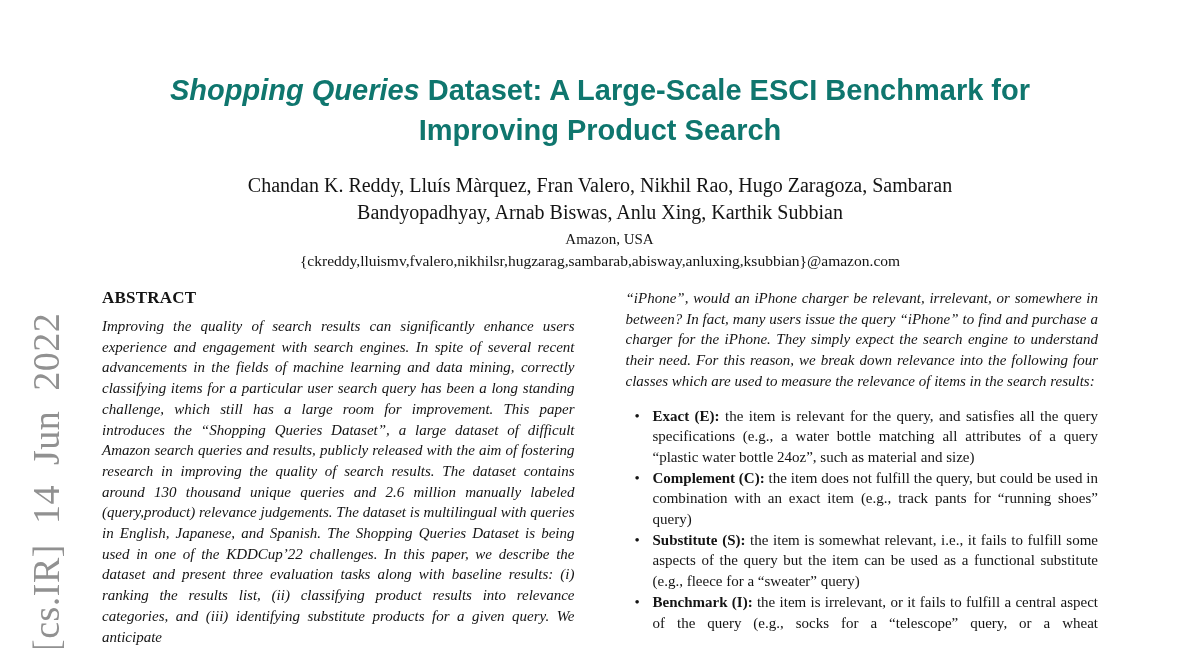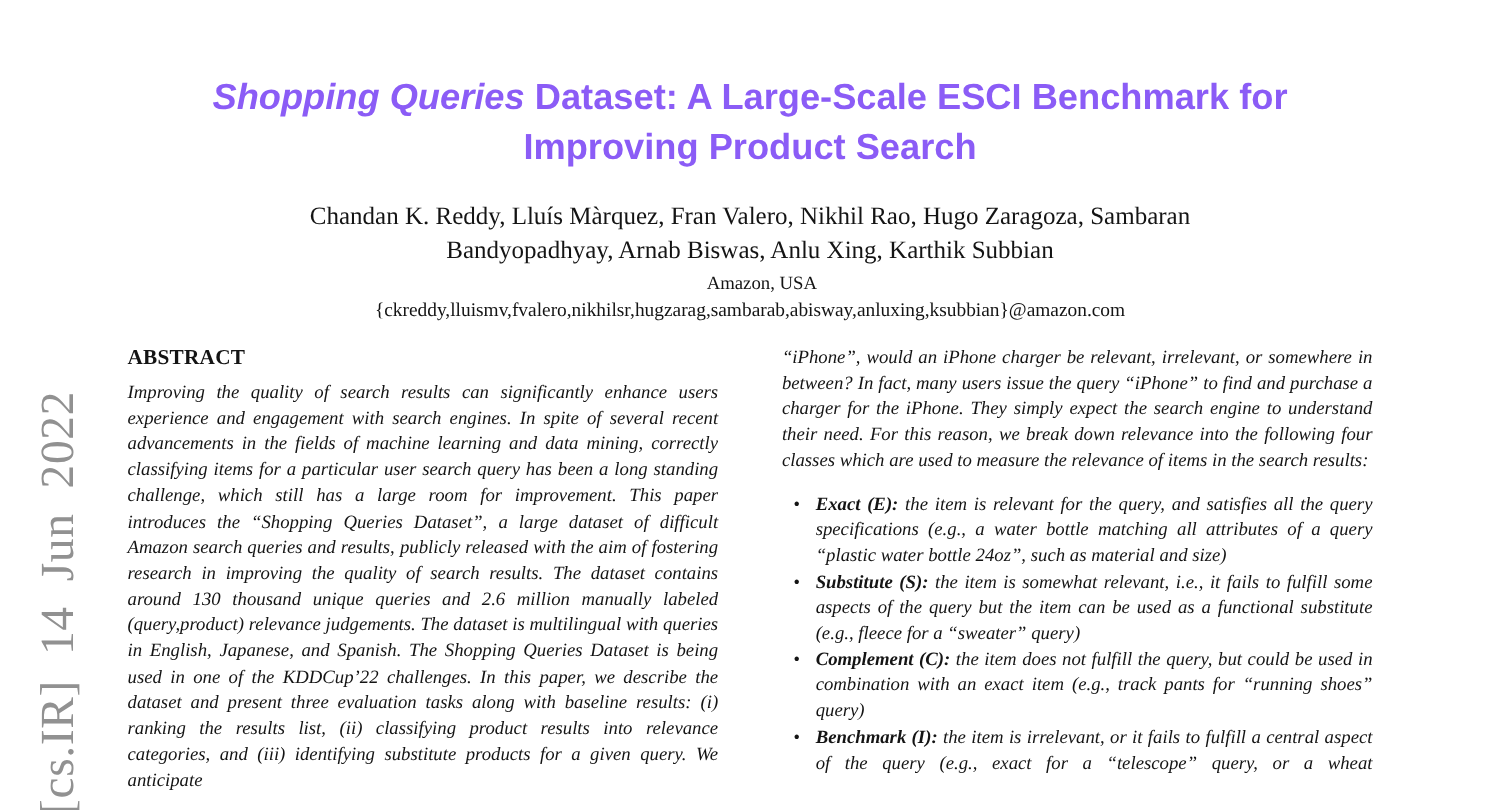--- a/index.html
+++ b/index.html
@@ -30,23 +30,23 @@
     letter-spacing: 0.5px;
   }
 
   .header { text-align: center; padding-top: 54px; }
 
   .title {
     font-family: "Liberation Sans", sans-serif;
     font-weight: bold;
     font-size: 29px;
     line-height: 40px;
-    margin: 4px auto;
+    margin: 16px auto;
     max-width: 990px;
-    color: #8b5cf6;
+    color: #0f766e;
   }
   .title em { font-style: italic; }
 
   .authors {
     font-size: 20px;
     line-height: 27px;
     max-width: 840px;
     margin: 22px auto 0 auto;
   }
 
@@ -80,21 +80,20 @@
     -webkit-hyphens: auto;
   }
 
   
   .abstract-body { text-align-last: justify; }
 
   .esci-list {
     list-style: none;
     margin: 14px 0 0 0;
     padding: 0;
-    font-style: italic;
   }
   .esci-list li {
     position: relative;
     padding-left: 27px;
     font-size: 15px;
     line-height: 20.7px;
     text-align: justify;
     hyphens: auto;
     -webkit-hyphens: auto;
   }
@@ -128,20 +127,20 @@
 
     <div class="col">
       <h2 class="abstract-heading">ABSTRACT</h2>
       <p class="body-text abstract-body">Improving the quality of search results can significantly enhance users experience and engagement with search engines. In spite of several recent advancements in the fields of machine learning and data mining, correctly classifying items for a particular user search query has been a long standing challenge, which still has a large room for improvement. This paper introduces the “Shopping Queries Dataset”, a large dataset of difficult Amazon search queries and results, publicly released with the aim of fostering research in improving the quality of search results. The dataset contains around 130 thousand unique queries and 2.6 million manually labeled (query,product) relevance judgements. The dataset is multilingual with queries in English, Japanese, and Spanish. The Shopping Queries Dataset is being used in one of the KDDCup’22 challenges. In this paper, we describe the dataset and present three evaluation tasks along with baseline results: (i) ranking the results list, (ii) classifying product results into relevance categories, and (iii) identifying substitute products for a given query. We anticipate</p>
     </div>
 
     <div class="col">
       <p class="body-text">“iPhone”, would an iPhone charger be relevant, irrelevant, or somewhere in between? In fact, many users issue the query “iPhone” to find and purchase a charger for the iPhone. They simply expect the search engine to understand their need. For this reason, we break down relevance into the following four classes which are used to measure the relevance of items in the search results:</p>
       <ul class="esci-list" id="esci-list">
           <li><b>Exact (E):</b><span> the item is relevant for the query, and satisfies all the query specifications (e.g., a water bottle matching all attributes of a query “plastic water bottle 24oz”, such as material and size)</span></li>
+          <li><b>Complement (C):</b><span> the item does not fulfill the query, but could be used in combination with an exact item (e.g., track pants for “running shoes” query)</span></li>
           <li><b>Substitute (S):</b><span> the item is somewhat relevant, i.e., it fails to fulfill some aspects of the query but the item can be used as a functional substitute (e.g., fleece for a “sweater” query)</span></li>
-          <li><b>Complement (C):</b><span> the item does not fulfill the query, but could be used in combination with an exact item (e.g., track pants for “running shoes” query)</span></li>
-          <li><b>Benchmark (I):</b><span> the item is irrelevant, or it fails to fulfill a central aspect of the query (e.g., exact for a “telescope” query, or a wheat</span></li>
+          <li><b>Benchmark (I):</b><span> the item is irrelevant, or it fails to fulfill a central aspect of the query (e.g., socks for a “telescope” query, or a wheat</span></li>
         </ul>
     </div>
 
   </div>
 </div>
 
 </body></html>

